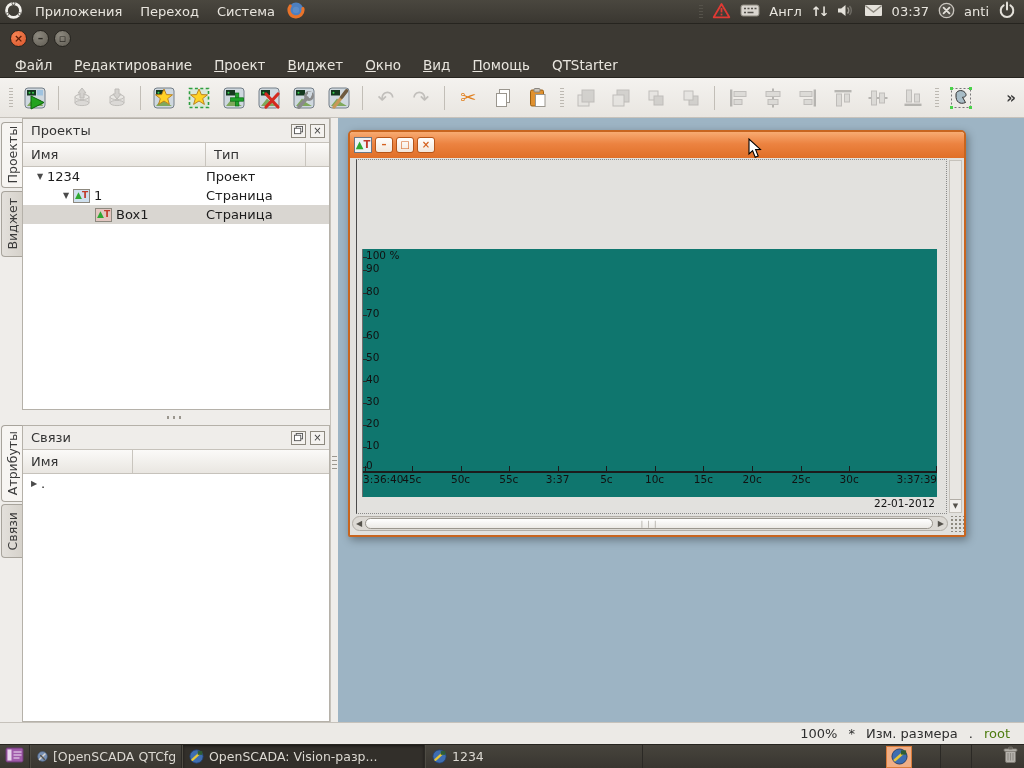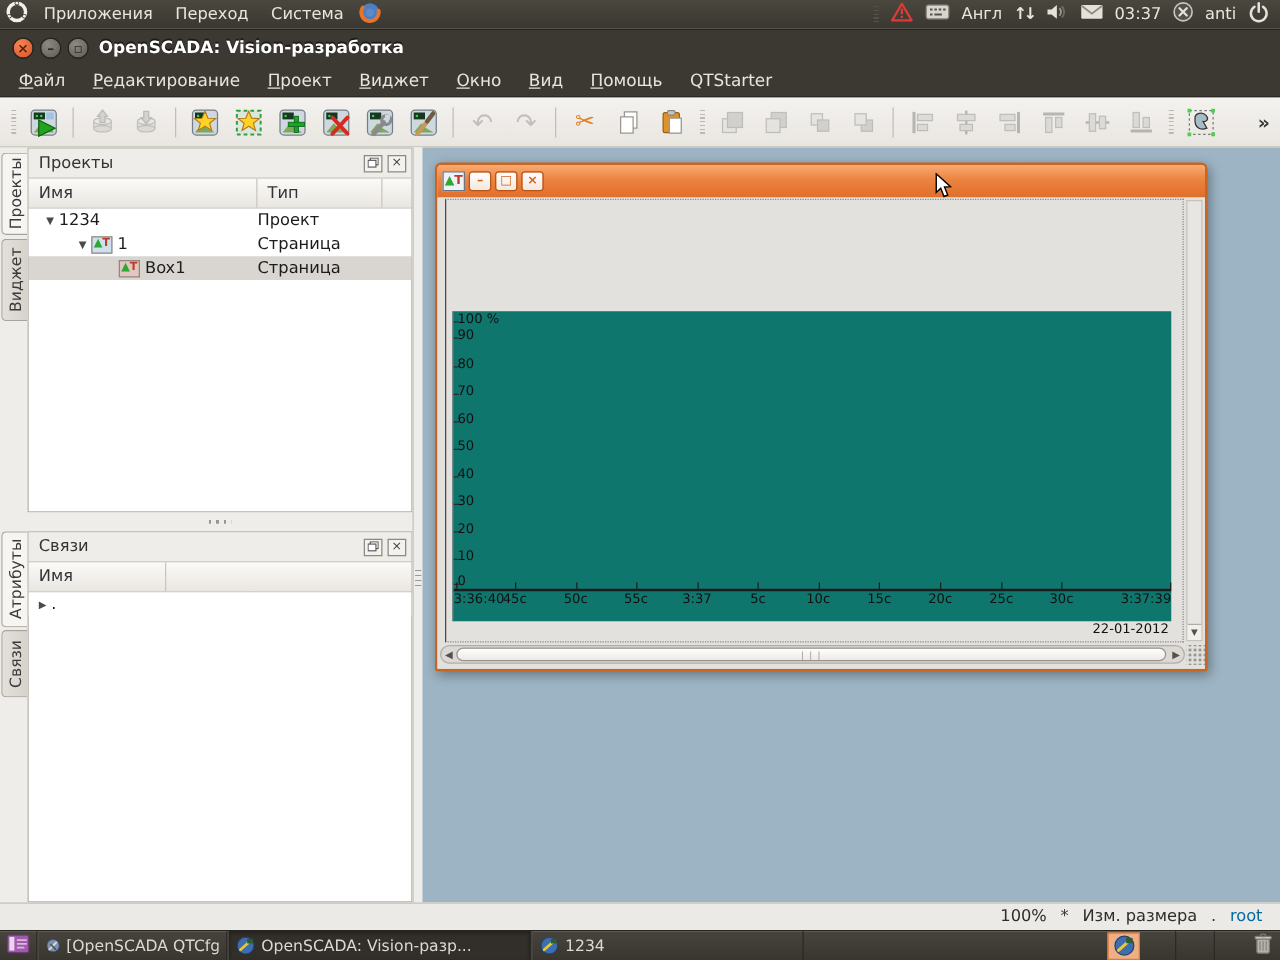--- a/index.html
+++ b/index.html
@@ -92,21 +92,21 @@
   .hthumb{position:absolute;left:12px;right:14px;top:1px;height:11px;background:linear-gradient(#ffffff,#eceae6);border:1px solid #9a968e;border-radius:7px;display:flex;align-items:center;justify-content:center;color:#9a968e;font-size:7px;letter-spacing:1px;}
   .sarrow{color:#55524c;font-size:8px;line-height:1;padding:0 3px;}
   .vscroll{position:absolute;left:599px;top:2px;width:13px;height:353px;background:#e8e6e2;border:1px solid #c6c2bb;}
   .vdown{position:absolute;left:0;bottom:0;width:11px;height:13px;background:#f1efec;border-top:1px solid #b1ada6;color:#55524c;font-size:7px;display:flex;align-items:center;justify-content:center;}
   .grip{position:absolute;left:599px;top:358px;width:15px;height:16px;background-image:radial-gradient(#8d897f 1px,transparent 1.2px);background-size:4px 4px;background-position:1px 2px;}
 
   .cursor{position:absolute;left:410px;top:20px;z-index:50;}
 
   
   .statusbar{position:absolute;left:0;top:722px;width:1024px;height:22px;background:#eceae6;border-top:1px solid #c6c2bb;display:flex;align-items:center;justify-content:flex-end;gap:11px;padding-right:14px;font-size:13px;color:#2e2e2e;}
-  .statusbar .root{color:#0369a1;}
+  .statusbar .root{color:#4d7c0f;}
 
   
   .taskbar{position:absolute;left:0;top:744px;width:1024px;height:24px;background:linear-gradient(#47443d,#393630);border-top:1px solid #26241f;display:flex;align-items:center;color:#dcd9d2;font-size:12.5px;}
   .tb-sep{width:1px;height:24px;background:#2b2925;}
   .task-btn{display:flex;align-items:center;gap:5px;height:24px;padding:0 6px;border-right:1px solid #2b2925;border-left:1px solid #4f4c44;overflow:hidden;white-space:nowrap;}
   .task-btn.active{background:#322f2a;box-shadow:inset 0 1px 3px rgba(0,0,0,.5);}
   .task-btn .lbl{overflow:hidden;text-overflow:clip;}
   .tray-ico{width:26px;height:22px;background:#f0ae85;border:1px solid #d97b3a;display:flex;align-items:center;justify-content:center;}
 </style>
 </head>
@@ -184,21 +184,20 @@
       </span>
     </div>
   </div>
 
   <div class="win-titlebar">
     <div class="wbtns">
       <span class="wbtn close">×</span>
       <span class="wbtn minmax">–</span>
       <span class="wbtn minmax">▫</span>
     </div>
-    <span class="win-title">OpenSCADA: Vision-разработка</span>
   </div>
 
   <div class="menubar">
     <span class="mi">Файл</span>
     <span class="mi">Редактирование</span>
     <span class="mi">Проект</span>
     <span class="mi">Виджет</span>
     <span class="mi">Окно</span>
     <span class="mi">Вид</span>
     <span class="mi">Помощь</span>

